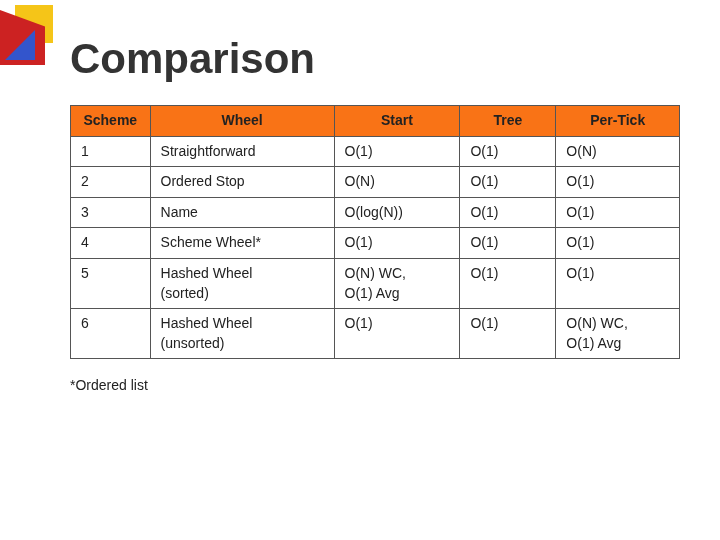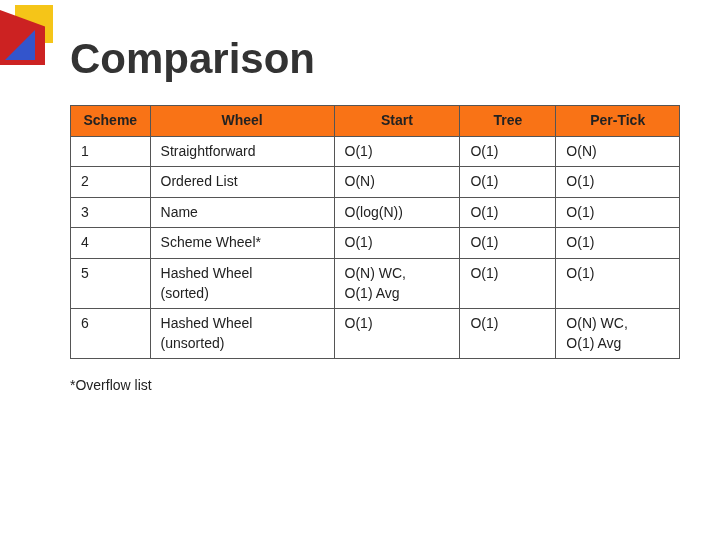--- a/index.html
+++ b/index.html
@@ -141,21 +141,21 @@
     <tbody id="table-body">
     <tr>
           <td>1</td>
           <td>Straightforward</td>
           <td>O(1)</td>
           <td>O(1)</td>
           <td>O(N)</td>
         </tr>
         <tr>
           <td>2</td>
-          <td>Ordered List</td>
+          <td>Ordered Stop</td>
           <td>O(N)</td>
           <td>O(1)</td>
           <td>O(1)</td>
         </tr>
         <tr>
           <td>3</td>
           <td>Name</td>
           <td>O(log(N))</td>
           <td>O(1)</td>
           <td>O(1)</td>
@@ -177,14 +177,14 @@
         <tr>
           <td>6</td>
           <td>Hashed Wheel<br>(unsorted)</td>
           <td>O(1)</td>
           <td>O(1)</td>
           <td>O(N) WC,<br>O(1) Avg</td>
         </tr>
       </tbody>
   </table>
 
-  <p class="footnote">*Overflow list</p>
+  <p class="footnote">*Ordered list</p>
 </div>
 
 </body></html>

